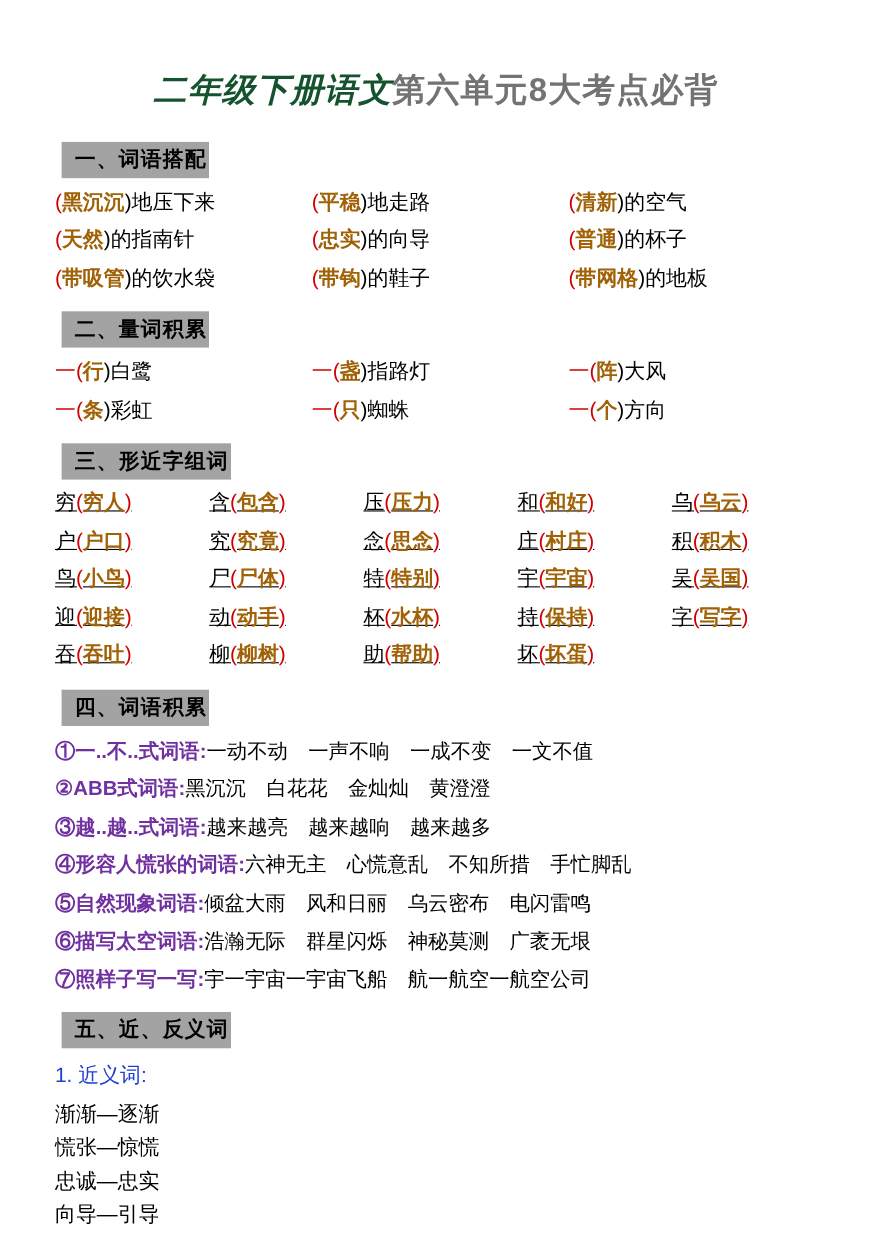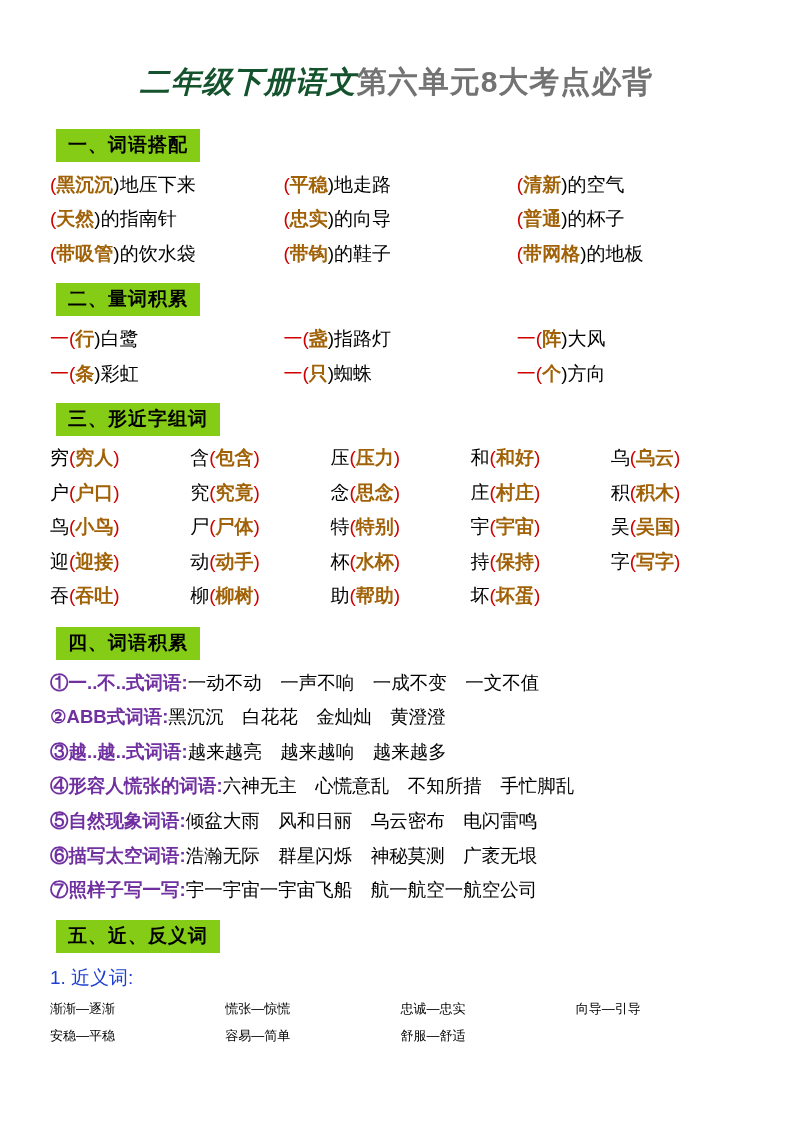--- a/index.html
+++ b/index.html
@@ -28,25 +28,25 @@
     letter-spacing: 1px;
     margin: 14px 0 16px 0;
     white-space: nowrap;
   }
   .title .black { color: #14532d; font-style: italic; }
   .title .red { color: #737373; }
 
   
   .sec-head {
     display: inline-block;
-    background: #84cc16;
+    background: #a3a3a3;
     color: #000000;
     font-weight: bold;
     font-size: 19px;
-    padding: 3px 12px 4px 12px;
+    padding: 3px 2px 4px 12px;
     margin: 10px 0 8px 14px;
     letter-spacing: 1px;
   }
 
   
   .row {
     display: flex;
     font-size: 19px;
     line-height: 1.55;
     margin: 0 0 5px 0;
@@ -58,21 +58,21 @@
   .paren { color: #d00000; }
 
   
   .grid5 {
     display: flex;
     font-size: 19px;
     line-height: 1.5;
     margin-bottom: 6px;
     padding-left: 8px;
   }
-  .grid5 > div { width: 20%; white-space: nowrap; }
+  .grid5 > div { width: 20%; white-space: nowrap; text-decoration: underline; }
 
   
   .acc-row {
     font-size: 18.5px;
     line-height: 1.6;
     margin-bottom: 5px;
     padding-left: 8px;
     white-space: nowrap;
   }
   .purple {
@@ -83,24 +83,25 @@
 
   
   .sub-label {
     color: #1f3fd0;
     font-size: 19px;
     font-weight: normal;
     margin: 4px 0 8px 8px;
   }
   .syn-row {
     display: flex;
-    font-size: 13px;
+    font-size: 19px;
     line-height: 1.6;
     margin-bottom: 6px;
     padding-left: 8px;
+    flex-direction: column;
   }
   .syn-row > div { width: 25%; white-space: nowrap; }
 </style>
 </head>
 <body>
 
 <div class="page">
 
   
   <div class="title">

